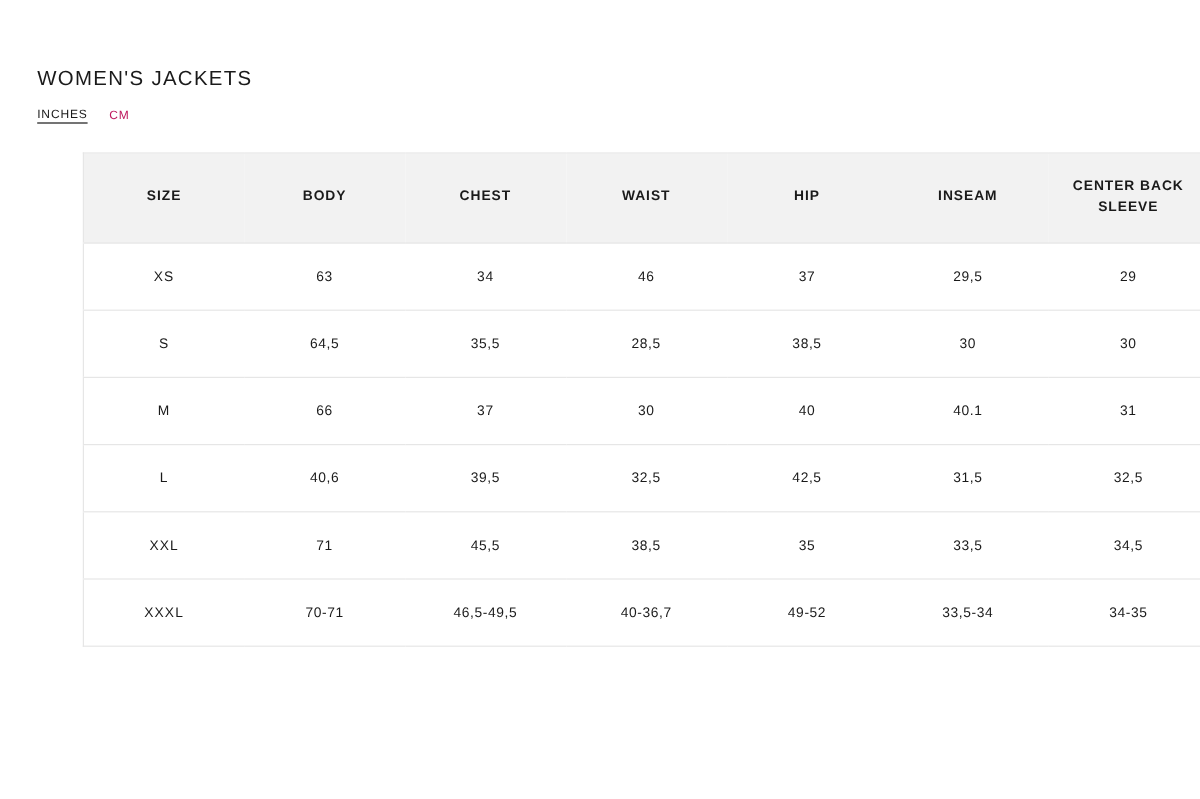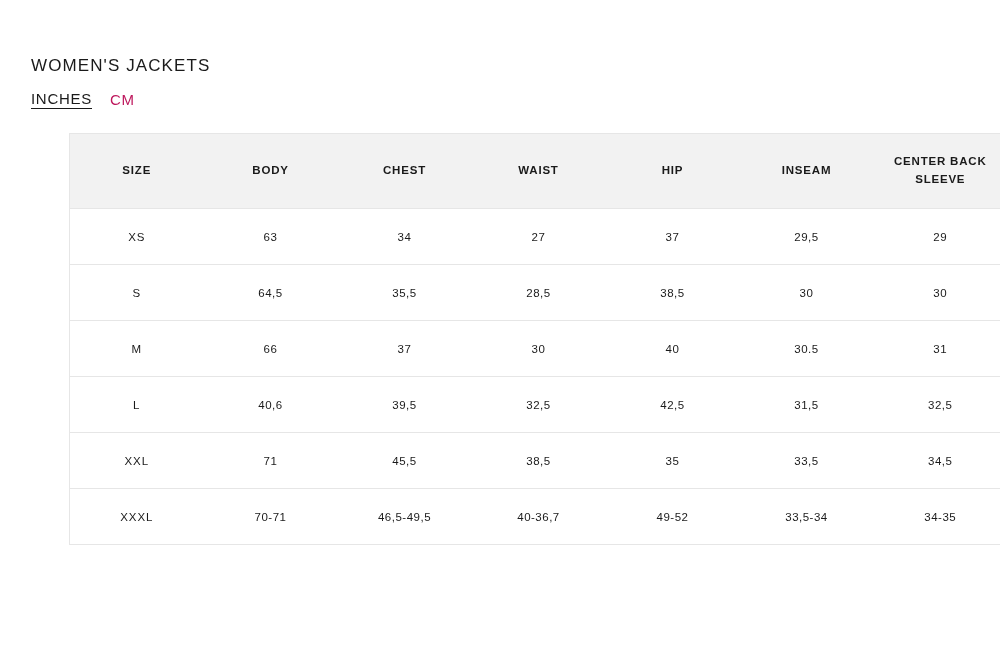--- a/index.html
+++ b/index.html
@@ -27,21 +27,21 @@
     font-weight: 400;
     color: #1a1a1a;
     margin: 0 0 14px 1px;
     text-transform: uppercase;
   }
   .unit-toggle {
     display: flex;
     align-items: center;
     gap: 18px;
     margin: 0 0 24px 1px;
-    font-size: 15px;
+    font-size: 10px;
     letter-spacing: 0.7px;
   }
   .unit-option {
     color: #1a1a1a;
     text-decoration: none;
     padding-bottom: 1px;
     cursor: pointer;
     text-transform: uppercase;
   }
   .unit-option.active {
@@ -119,41 +119,41 @@
         <th>HIP</th>
         <th>INSEAM</th>
         <th>CENTER BACK SLEEVE</th>
       </tr>
     </thead>
     <tbody>
       <tr>
         <td>XS</td>
         <td>63</td>
         <td>34</td>
-        <td>27</td>
+        <td>46</td>
         <td>37</td>
         <td>29,5</td>
         <td>29</td>
       </tr>
       <tr>
         <td>S</td>
         <td>64,5</td>
         <td>35,5</td>
         <td>28,5</td>
         <td>38,5</td>
         <td>30</td>
         <td>30</td>
       </tr>
       <tr>
         <td>M</td>
         <td>66</td>
         <td>37</td>
         <td>30</td>
         <td>40</td>
-        <td>30.5</td>
+        <td>40.1</td>
         <td>31</td>
       </tr>
       <tr>
         <td>L</td>
         <td>40,6</td>
         <td>39,5</td>
         <td>32,5</td>
         <td>42,5</td>
         <td>31,5</td>
         <td>32,5</td>

